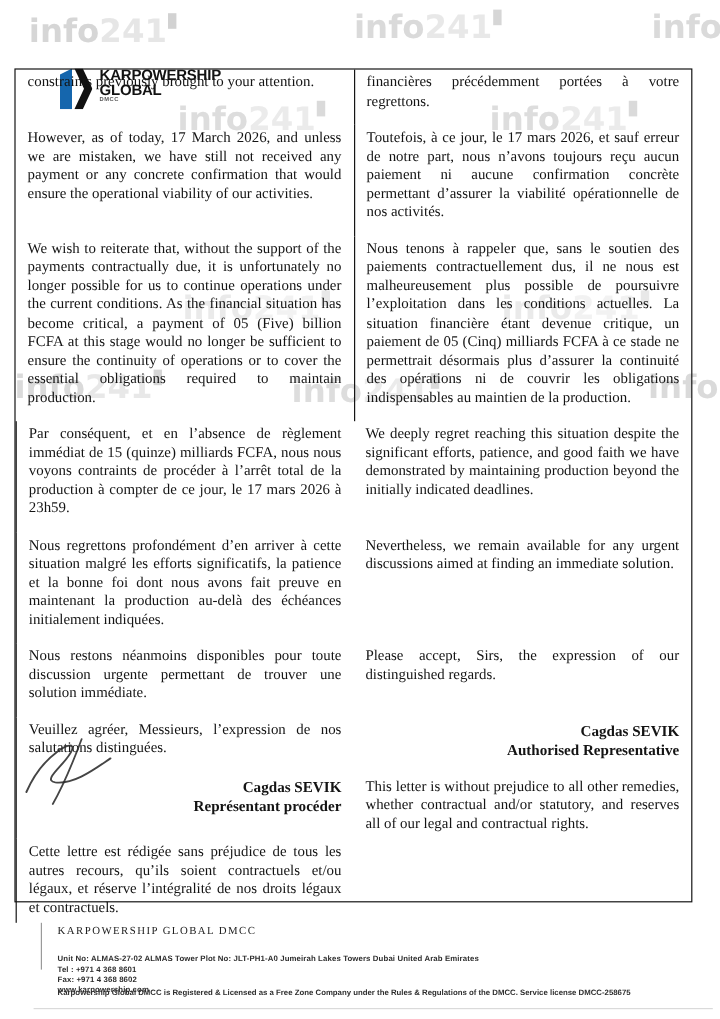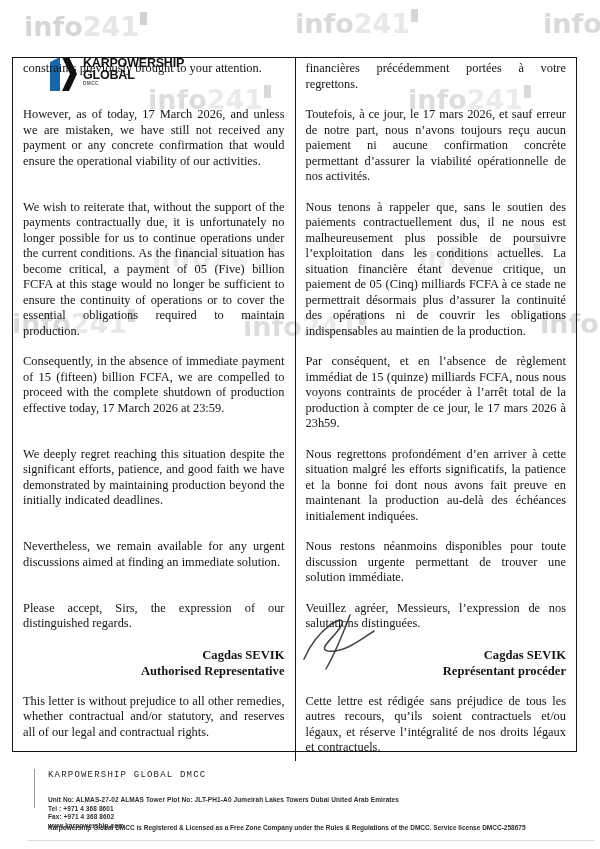--- a/index.html
+++ b/index.html
@@ -48,21 +48,21 @@
     box-sizing:border-box;
   }
   .cell.fr{border-left:1.5px solid #151515;}
   .cell.last{padding-bottom:5px;}
   .sig-name,.sig-title{font-weight:bold;text-align:right;font-size:12.6px;line-height:16px;}
   .sigwrap{position:relative;}
   .scribble{position:absolute;left:-10px;top:-38px;z-index:2;pointer-events:none;}
   
   .footer-rule{position:absolute;left:34px;top:769px;width:1px;height:39px;background:#9a9a9a;z-index:1;}
   .footer{position:absolute;left:48px;top:770px;z-index:1;}
-  .f-company{font-family:Liberation Mono, monospace;font-size:9px;letter-spacing:1.2px;color:#1d1d1d;margin-bottom:16px;}
+  .f-company{font-family:Liberation Serif, serif;font-size:9px;letter-spacing:1.2px;color:#1d1d1d;margin-bottom:16px;}
   .f-line{font-family:"Liberation Sans",sans-serif;font-size:6.5px;font-weight:bold;color:#2e2e2e;line-height:8.6px;letter-spacing:0.1px;}
   .f-disclaimer{position:absolute;left:48px;top:824px;font-family:"Liberation Sans",sans-serif;font-size:6.5px;font-weight:bold;color:#2e2e2e;z-index:1;white-space:nowrap;}
   .bottom-line{position:absolute;left:28px;top:840px;width:566px;height:1px;background:#dadada;z-index:1;}
 </style>
 </head>
 <body>
 
 <div class="page">
 
   <div class="wm" style="left:24px;top:11px;opacity:0.55;"><span class="a">info</span><span class="b">241</span><span class="blk"></span></div>
@@ -92,21 +92,20 @@
 
     <div class="cell en">constraints previously brought to your attention.</div>
     <div class="cell fr">financières précédemment portées à votre regrettons.</div>
 
     <div class="cell en">However, as of today, 17 March 2026, and unless we are mistaken, we have still not received any payment or any concrete confirmation that would ensure the operational viability of our activities.</div>
     <div class="cell fr">Toutefois, à ce jour, le 17 mars 2026, et sauf erreur de notre part, nous n’avons toujours reçu aucun paiement ni aucune confirmation concrète permettant d’assurer la viabilité opérationnelle de nos activités.</div>
 
     <div class="cell en">We wish to reiterate that, without the support of the payments contractually due, it is unfortunately no longer possible for us to continue operations under the current conditions. As the financial situation has become critical, a payment of 05 (Five) billion FCFA at this stage would no longer be sufficient to ensure the continuity of operations or to cover the essential obligations required to maintain production.</div>
     <div class="cell fr">Nous tenons à rappeler que, sans le soutien des paiements contractuellement dus, il ne nous est malheureusement plus possible de poursuivre l’exploitation dans les conditions actuelles. La situation financière étant devenue critique, un paiement de 05 (Cinq) milliards FCFA à ce stade ne permettrait désormais plus d’assurer la continuité des opérations ni de couvrir les obligations indispensables au maintien de la production.</div>
 
-    <div class="cell en">Consequently, in the absence of immediate payment of 15 (fifteen) billion FCFA, we are compelled to proceed with the complete shutdown of production effective today, 17 March 2026 at 23:59.</div>
     <div class="cell fr">Par conséquent, et en l’absence de règlement immédiat de 15 (quinze) milliards FCFA, nous nous voyons contraints de procéder à l’arrêt total de la production à compter de ce jour, le 17 mars 2026 à 23h59.</div>
 
     <div class="cell en">We deeply regret reaching this situation despite the significant efforts, patience, and good faith we have demonstrated by maintaining production beyond the initially indicated deadlines.</div>
     <div class="cell fr">Nous regrettons profondément d’en arriver à cette situation malgré les efforts significatifs, la patience et la bonne foi dont nous avons fait preuve en maintenant la production au-delà des échéances initialement indiquées.</div>
 
     <div class="cell en">Nevertheless, we remain available for any urgent discussions aimed at finding an immediate solution.</div>
     <div class="cell fr">Nous restons néanmoins disponibles pour toute discussion urgente permettant de trouver une solution immédiate.</div>
 
     <div class="cell en">Please accept, Sirs, the expression of our distinguished regards.</div>
     <div class="cell fr">Veuillez agréer, Messieurs, l’expression de nos salutations distinguées.</div>

